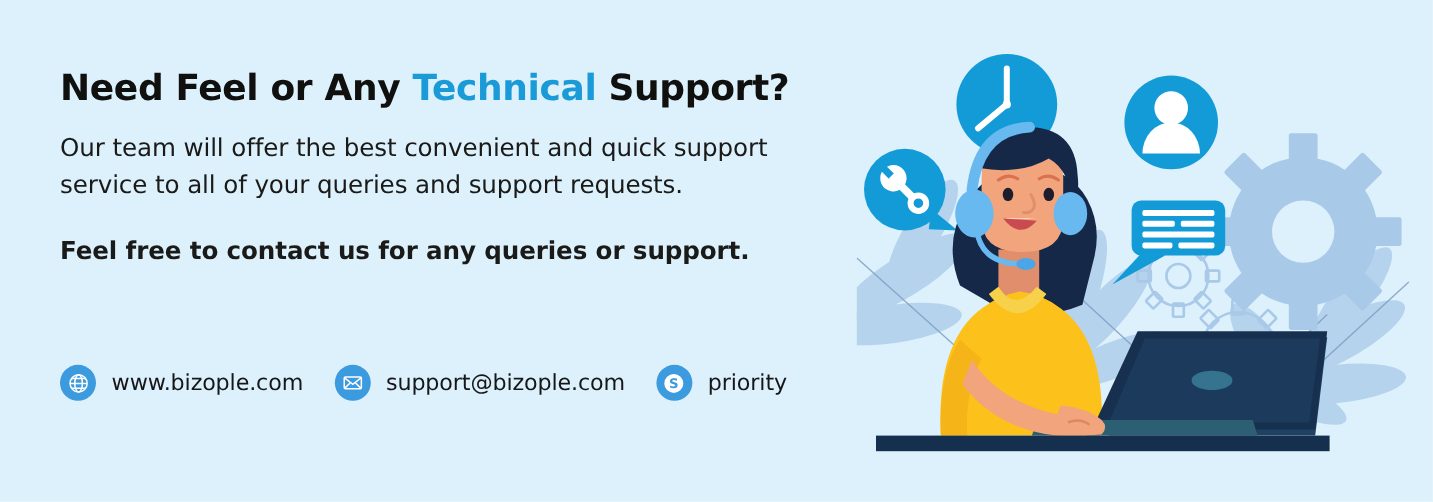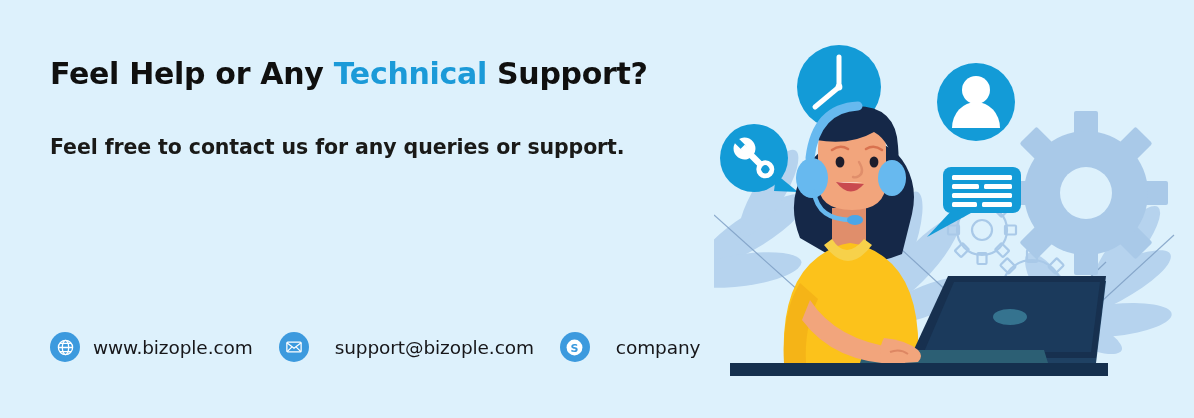--- a/index.html
+++ b/index.html
@@ -57,29 +57,29 @@
     color: #1a1a18;
     letter-spacing: -0.1px;
     white-space: nowrap;
     font-weight: bold;
   }
 
   
   .contact-row {
     position: absolute;
     left: 50px;
-    top: 332px;
+    top: 304px;
     display: flex;
     align-items: center;
   }
   .contact-item {
     display: flex;
     align-items: center;
   }
-  .contact-item + .contact-item { margin-left: 26px; gap: 13px; }
+  .contact-item + .contact-item { margin-left: 26px; }
   .c-icon {
     width: 30px;
     height: 30px;
     border-radius: 50%;
     background: #3c9ade;
     display: flex;
     align-items: center;
     justify-content: center;
     flex: none;
   }
@@ -285,23 +285,25 @@
         <path d="M 96 300 q 26 40 86 48 l 10 16 q -70 2 -104 -44 Z" fill="#f2a57c"></path>
         <path d="M 170 338 q 22 2 34 12 q 6 6 0 12 l -32 2 q -10 -12 -2 -26 Z" fill="#f2a57c"></path>
         <path d="M 176 352 q 10 -4 18 2" stroke="#dd8763" stroke-width="2" fill="none"></path>
       </g>
 
       <rect x="16" y="363" width="378" height="13" fill="#15304e"></rect>
     </svg>
   </div>
 
   <div class="text-col">
-    <h1 class="headline"><span>Feel Help or Any </span><span class="accent">Technical</span><span> Support?</span></h1>
+    <h1 class="headline"><span>Need Feel or Any </span><span class="accent">Technical</span><span> Support?</span></h1>
 
     <p class="body-copy">
+      <span class="ln">Our team will offer the best convenient and quick support</span>
+      <span class="ln">service to all of your queries and support requests.</span>
     </p>
 
     <p class="closing">Feel free to contact us for any queries or support.</p>
   </div>
 
   <div class="contact-row">
 
     <div class="contact-item">
       <span class="c-icon">
         <svg width="19" height="19" viewBox="0 0 24 24" fill="none" stroke="#ffffff" stroke-width="1.6">
@@ -324,17 +326,17 @@
       <span class="c-label">support@bizople.com</span>
     </div>
 
     <div class="contact-item">
       <span class="c-icon">
         <svg width="19" height="19" viewBox="0 0 24 24">
           <circle cx="12" cy="12" r="10" fill="#ffffff"></circle>
           <text x="12" y="17.2" font-family="'DejaVu Sans',sans-serif" font-size="14" font-weight="bold" fill="#3c9ade" text-anchor="middle">S</text>
         </svg>
       </span>
-      <span class="c-label">company</span>
+      <span class="c-label">priority</span>
     </div>
 
   </div>
 </div>
 
 </body></html>

